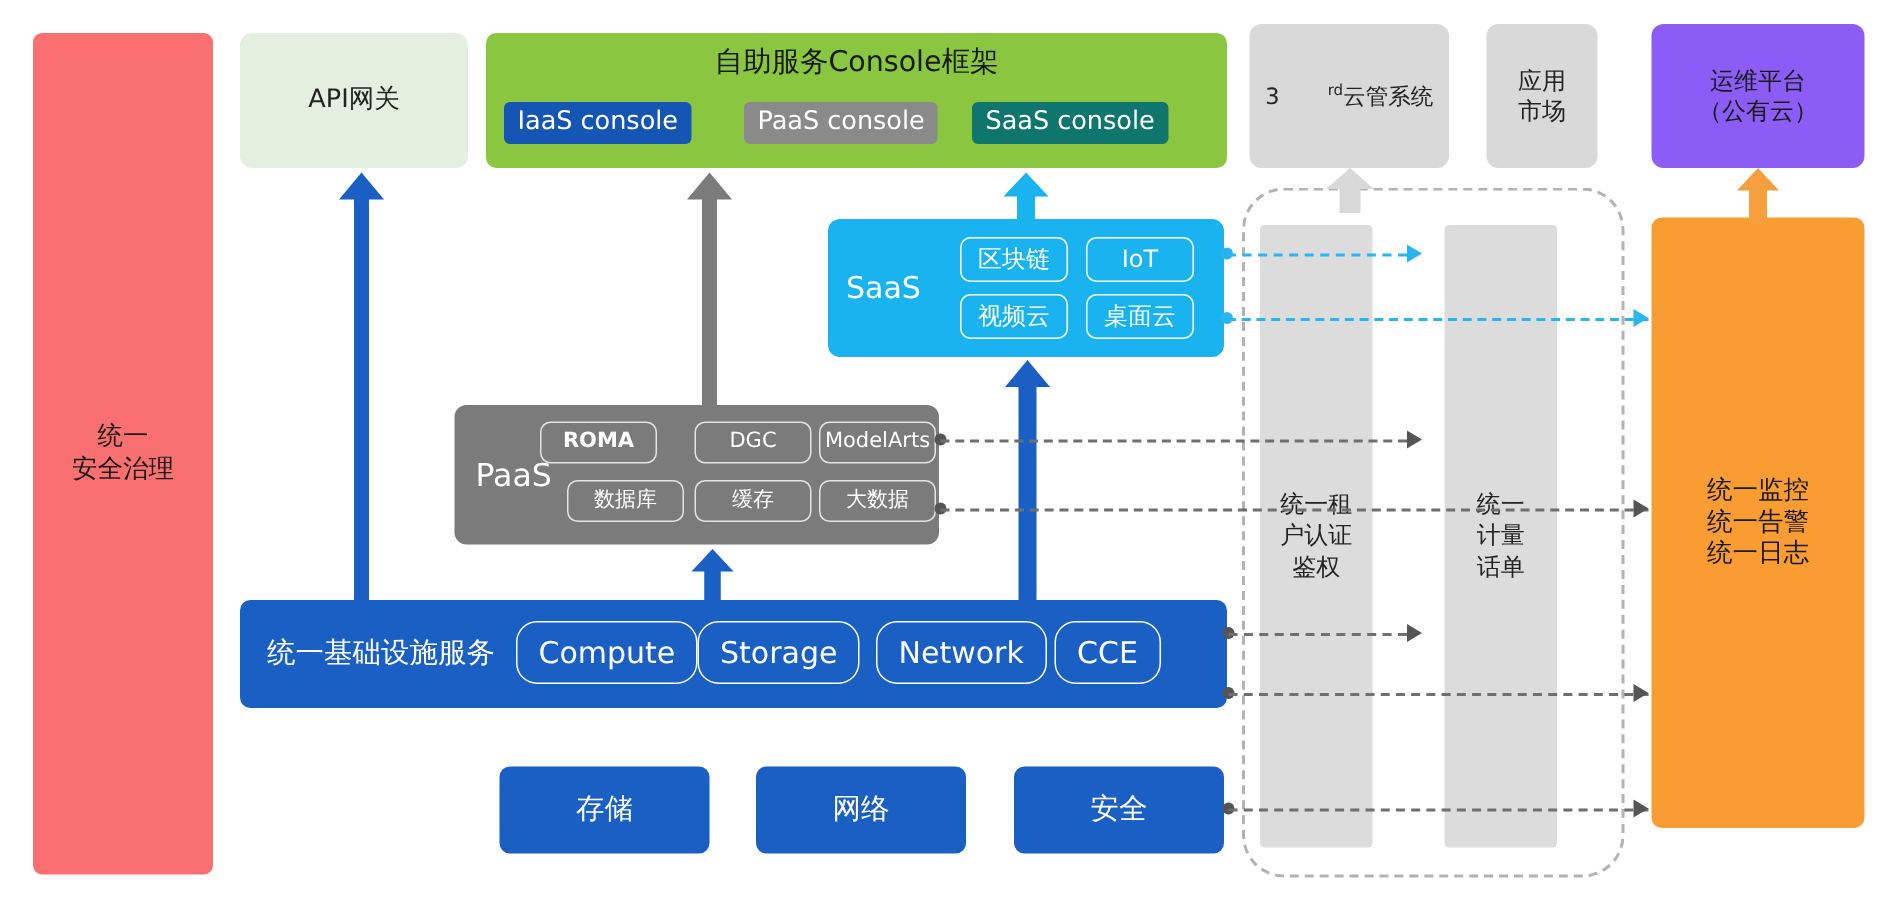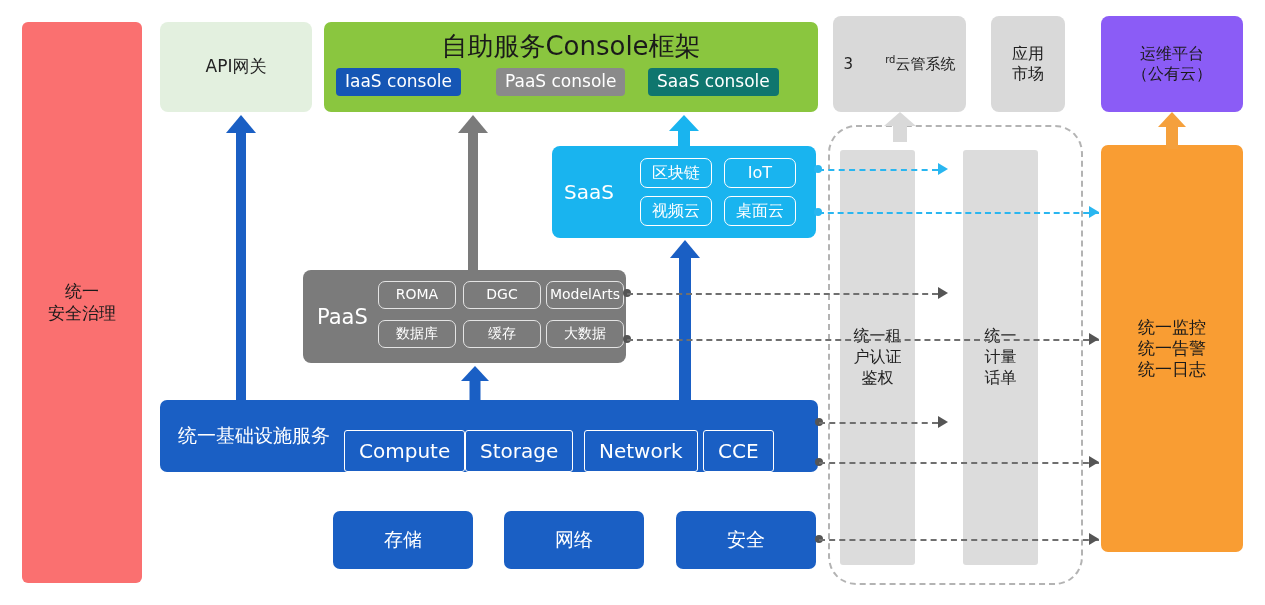--- a/index.html
+++ b/index.html
@@ -41,21 +41,21 @@
   }
   
   #console-frame{
     left:324px; top:22px; width:494px; height:90px;
     background:#8ac63f;
     border-radius:7px;
     display:block;
   }
   #console-title{
     position:absolute; left:0; top:8px; width:100%;
-    text-align:center; color:#1a1a1a; font-size:26px;
+    text-align:center; color:#1a1a1a; font-size:19px;
   }
   .console-chip{
     position:absolute; top:46px; height:28px;
     display:flex; align-items:center; justify-content:center;
     border-radius:4px; color:#ffffff; font-size:17px;
     box-sizing:border-box; padding:0 9px;
   }
   #chip-iaas{ left:12px;  background:#1556b5; }
   #chip-paas{ left:172px; background:#8a8a8a; }
   #chip-saas{ left:324px; background:#0f766e; }
@@ -111,39 +111,39 @@
     position:absolute; left:14px; top:50%; transform:translateY(-50%);
     color:#ffffff; font-size:21px;
   }
   .paas-chip{
     position:absolute; height:28px; width:78px;
     border:1.5px solid #e4e4e4; border-radius:7px;
     display:flex; align-items:center; justify-content:center;
     color:#ffffff; font-size:14px;
     box-sizing:border-box;
   }
-  #paas-c0{left:75px;  top:11px;}
+  #paas-c0{left:57px;  top:11px;font-weight:bold;}
   #paas-c1{left:160px; top:11px;}
   #paas-c2{left:243px; top:11px;}
   #paas-c3{left:75px;  top:50px;}
   #paas-c4{left:160px; top:50px;}
   #paas-c5{left:243px; top:50px;}
 
   
   #infra-bar{
     left:160px; top:400px; width:658px; height:72px;
     background:#1a5fc4; border-radius:7px; display:block;
   }
   #infra-label{
     position:absolute; left:18px; top:50%; transform:translateY(-50%);
     color:#ffffff; font-size:19px; white-space:nowrap;
   }
   .infra-chip{
-    position:absolute; top:30px; height:42px;
-    border:1.6px solid #ffffff; border-radius:3px;
+    position:absolute; top:14px; height:42px;
+    border:1.6px solid #ffffff; border-radius:14px;
     display:flex; align-items:center; justify-content:center;
     color:#ffffff; font-size:20px;
     box-sizing:border-box; padding:0 14px;
   }
   #infra-c0{left:184px;}
   #infra-c1{left:305px;}
   #infra-c2{left:424px;}
   #infra-c3{left:543px;}
 
   

